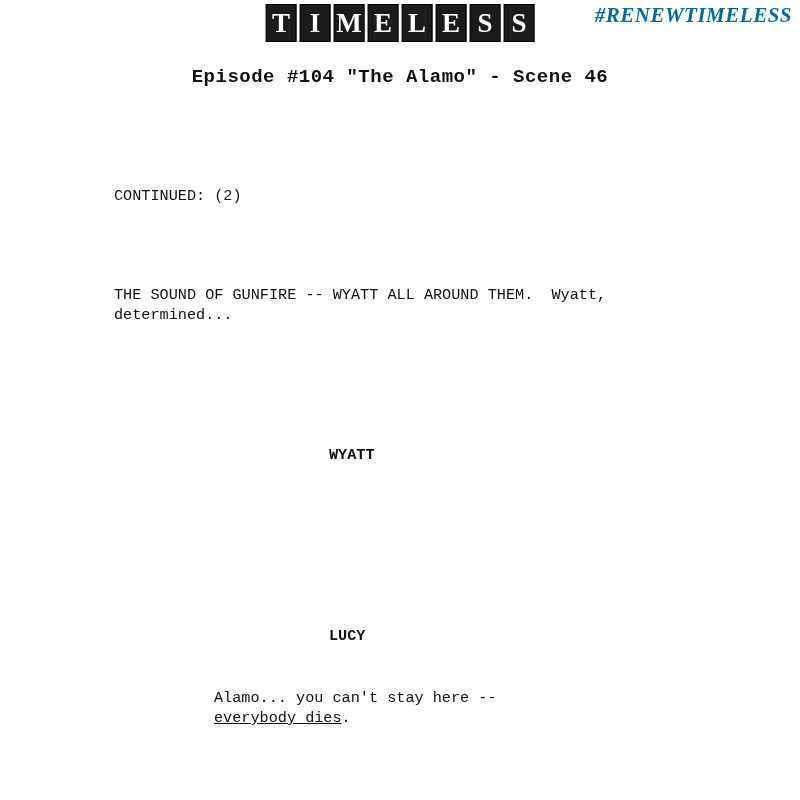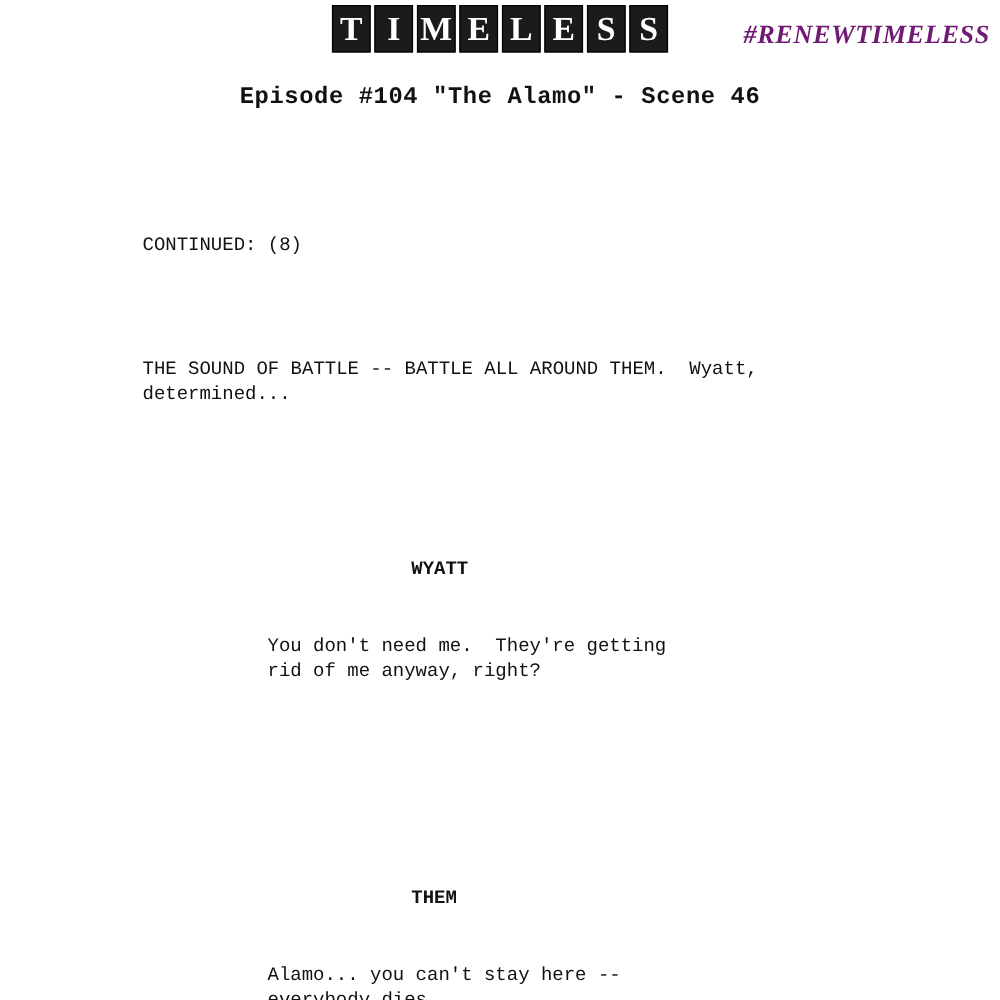--- a/index.html
+++ b/index.html
@@ -38,27 +38,27 @@
     font-weight: bold;
     font-size: 27px;
     line-height: 38px;
     text-align: center;
     letter-spacing: 0px;
     box-shadow: inset 0 0 0 1px #000;
   }
   .hashtag {
     position: absolute;
     right: 8px;
-    top: 15px;
+    top: 3px;
     font-family: "Liberation Serif", serif;
     font-style: italic;
     font-weight: bold;
     font-size: 21px;
     letter-spacing: 0.5px;
-    color: #701a75;
+    color: #0369a1;
   }
 
   .episode-line {
     text-align: center;
     font-family: "Liberation Mono", monospace;
     font-weight: bold;
     font-size: 19px;
     letter-spacing: 0.5px;
     margin-top: 16px;
     color: #111;
@@ -99,33 +99,31 @@
     <span class="logo-tile">S</span>
     <span class="logo-tile">S</span>
   </div>
   <div class="hashtag">#RENEWTIMELESS</div>
 </div>
 
 <div class="episode-line">Episode #104 "The Alamo" - Scene 46</div>
 
 <div class="script">
 
-  <div class="blk action">CONTINUED: (8)</div>
+  <div class="blk action">CONTINUED: (2)</div>
 
-  <div class="blk action">THE SOUND OF BATTLE -- BATTLE ALL AROUND THEM.  Wyatt,
+  <div class="blk action">THE SOUND OF GUNFIRE -- WYATT ALL AROUND THEM.  Wyatt,
 determined...</div>
 
   <div class="blk">
     <div class="char">WYATT</div>
-    <div class="dialog">You don't need me.  They're getting
-rid of me anyway, right?</div>
   </div>
 
   <div class="blk">
-    <div class="char">THEM</div>
+    <div class="char">LUCY</div>
     <div class="dialog"><span>Alamo... you can't stay here --
 </span><span class="u">everybody dies</span><span>.</span></div>
   </div>
 
   
 
   
 
   
 

